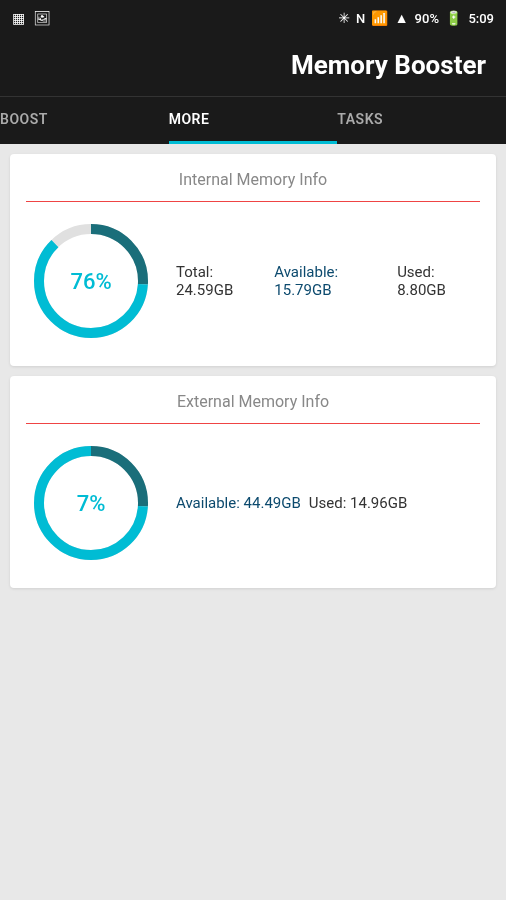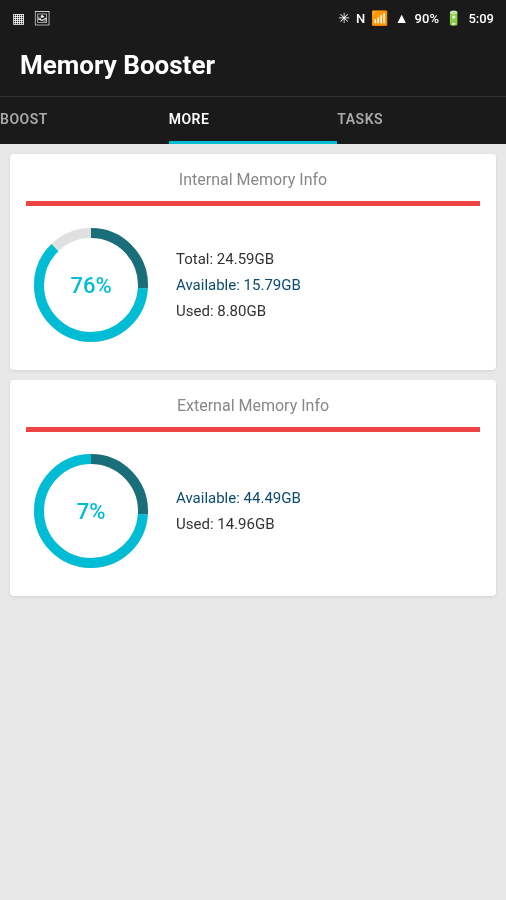--- a/index.html
+++ b/index.html
@@ -33,20 +33,21 @@
     .status-text {
       color: #ffffff;
       font-size: 13px;
       font-weight: 500;
     }
 
     
     .header {
       background: #1a1a1a;
       padding: 14px 20px 16px;
+      text-align: right;
     }
     .header-title {
       color: #ffffff;
       font-size: 26px;
       font-weight: 700;
     }
 
     
     .tab-bar {
       background: #1a1a1a;
@@ -85,21 +86,21 @@
       padding: 16px 16px 20px;
       box-shadow: 0 1px 3px rgba(0,0,0,0.1);
     }
     .card-title {
       text-align: center;
       color: #888888;
       font-size: 16px;
       font-weight: 400;
       margin-bottom: 14px;
       padding-bottom: 12px;
-      border-bottom: 5px solid #ef4444;
+      border-bottom: 1px solid #ef4444;
     }
     .card-body {
       display: flex;
       align-items: center;
       gap: 20px;
     }
 
     
     .donut-container {
       position: relative;
@@ -118,21 +119,21 @@
       left: 50%;
       transform: translate(-50%, -50%);
       color: #00bcd4;
       font-size: 22px;
       font-weight: 500;
     }
 
     
     .memory-info {
       display: flex;
-      flex-direction: column;
+      flex-direction: row;
       gap: 8px;
     }
     .info-row {
       font-size: 15px;
       color: #333333;
     }
     .info-row.available {
       color: #0c4a6e;
     }
   </style>

